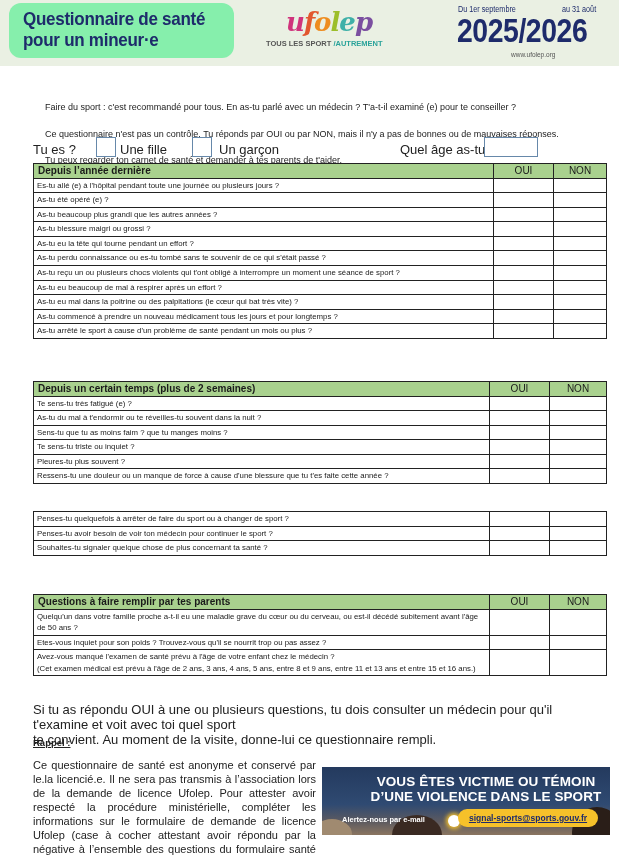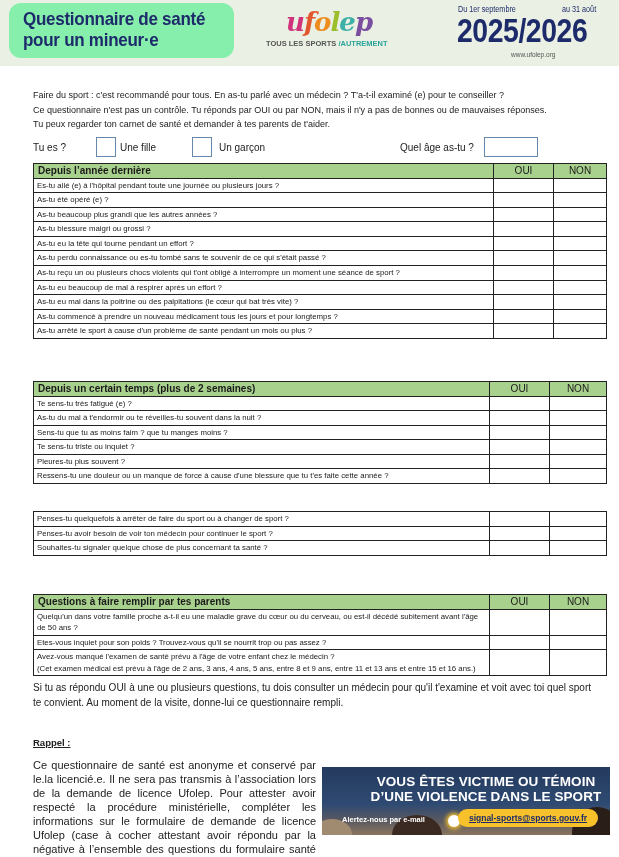--- a/index.html
+++ b/index.html
@@ -22,34 +22,34 @@
   .logo .tag .a { color: #555; }
   .logo .tag .b { color: #2aa39a; }
 
   .season { position: absolute; left: 455px; top: 4px; width: 160px; height: 58px; }
   .season .from { position: absolute; left: 3px; top: 0; font-size: 8.5px; color: #1e2b6b; transform: scaleX(0.85); transform-origin: left top; white-space: nowrap; }
   .season .to { position: absolute; left: 107px; top: 0; font-size: 8.5px; color: #1e2b6b; transform: scaleX(0.85); transform-origin: left top; white-space: nowrap; }
   .season .years { position: absolute; left: 2px; top: 9px; font-size: 33px; font-weight: bold; color: #1e2b6b; letter-spacing: -0.5px; transform: scaleX(0.86); transform-origin: left top; white-space: nowrap; line-height: 36px; }
   .season .url { position: absolute; left: 56px; top: 47px; font-size: 6.5px; color: #555; }
 
   .intro { position: absolute; left: 33px; top: 88px; width: 575px; font-size: 9px; line-height: 14.5px; text-align: justify; color: #222; }
-  .intro p { margin: 0; }
-
-  .identity { position: absolute; left: 33px; top: 137px; width: 580px; height: 22px; font-size: 10px; color: #222; }
+  .intro p { margin: 12px; }
+
+  .identity { position: absolute; left: 33px; top: 137px; width: 580px; height: 22px; font-size: 13px; color: #222; }
   .identity .lbl { position: absolute; top: 5px; white-space: nowrap; }
   .cb { position: absolute; top: 0; width: 20px; height: 20px; border: 1px solid #6688aa; background: #fff; }
   .agebox { position: absolute; left: 451px; top: 0; width: 54px; height: 20px; border: 1px solid #6688aa; background: #fff; }
 
   table.q { position: absolute; left: 33px; border-collapse: collapse; width: 573px; table-layout: fixed; }
   table.q td, table.q th { border: 1px solid #222; font-size: 7.8px; line-height: 13.6px; padding: 0 3px; color: #1a1a1a; vertical-align: top; }
   table.q th { background: #a9d18e; font-size: 10px; font-weight: bold; line-height: 13.5px; text-align: left; padding: 0 4px; }
   table.q th.c { text-align: center; font-weight: normal; }
   table.q td.multi { line-height: 11.6px; padding-top: 1px; padding-bottom: 1px; margin-top: 40px; }
 
-  .advice { position: absolute; left: 33px; top: 680px; width: 570px; font-size: 10px; line-height: 15px; color: #222; }
+  .advice { position: absolute; left: 33px; top: 702px; width: 570px; font-size: 13px; line-height: 15px; color: #222; }
   .rappel { position: absolute; left: 33px; top: 737px; font-size: 9.5px; font-weight: bold; text-decoration: underline; color: #222; }
   .rappel-body { position: absolute; left: 33px; top: 758px; width: 283px; font-size: 11px; line-height: 14px; text-align: justify; color: #222; }
 
   .banner { position: absolute; left: 322px; top: 767px; width: 288px; height: 68px; background: linear-gradient(180deg, #243a5e 0%, #2f4a72 55%, #5c5a60 80%, #8a7560 100%); overflow: hidden; }
   .banner .shape1 { position: absolute; left: 70px; top: 48px; width: 50px; height: 40px; border-radius: 50%; background: #3a2a22; }
   .banner .shape2 { position: absolute; left: 250px; top: 40px; width: 50px; height: 50px; border-radius: 50%; background: #2a1e18; }
   .banner .shape3 { position: absolute; left: -10px; top: 52px; width: 40px; height: 30px; border-radius: 50%; background: #a08a70; }
   .banner .h { position: absolute; left: 0; top: 7px; width: 328px; text-align: center; color: #fff; font-weight: bold; font-size: 13.5px; line-height: 15px; letter-spacing: 0.1px; }
   .banner .alert { position: absolute; left: 20px; top: 48px; color: #fff; font-size: 7.5px; font-weight: bold; white-space: nowrap; }
   .banner .pill { position: absolute; left: 136px; top: 42px; width: 140px; height: 18px; border-radius: 9px; background: #f6c12a; color: #1e2b6b; font-size: 8.5px; font-weight: bold; text-align: center; line-height: 18px; text-decoration: underline; }
@@ -64,21 +64,21 @@
       <div>Questionnaire de santé</div>
       <div>pour un mineur·e</div>
     </div>
   </div>
 
   <div class="logo">
     <div class="wordmark">
       <span>u</span><span>f</span><span>o</span><span>l</span><span>e</span><span>p</span>
     </div>
     <div class="tag">
-      <span class="a">TOUS LES SPORTS </span><span class="b">/</span><span class="b">AUTREMENT</span>
+      <span class="a">TOUS LES SPORT </span><span class="b">/</span><span class="b">AUTREMENT</span>
     </div>
   </div>
 
   <div class="season">
     <div class="from">Du 1er septembre</div>
     <div class="to">au 31 août</div>
     <div class="years">2025/2026</div>
     <div class="url">www.ufolep.org</div>
   </div>
 </div>

